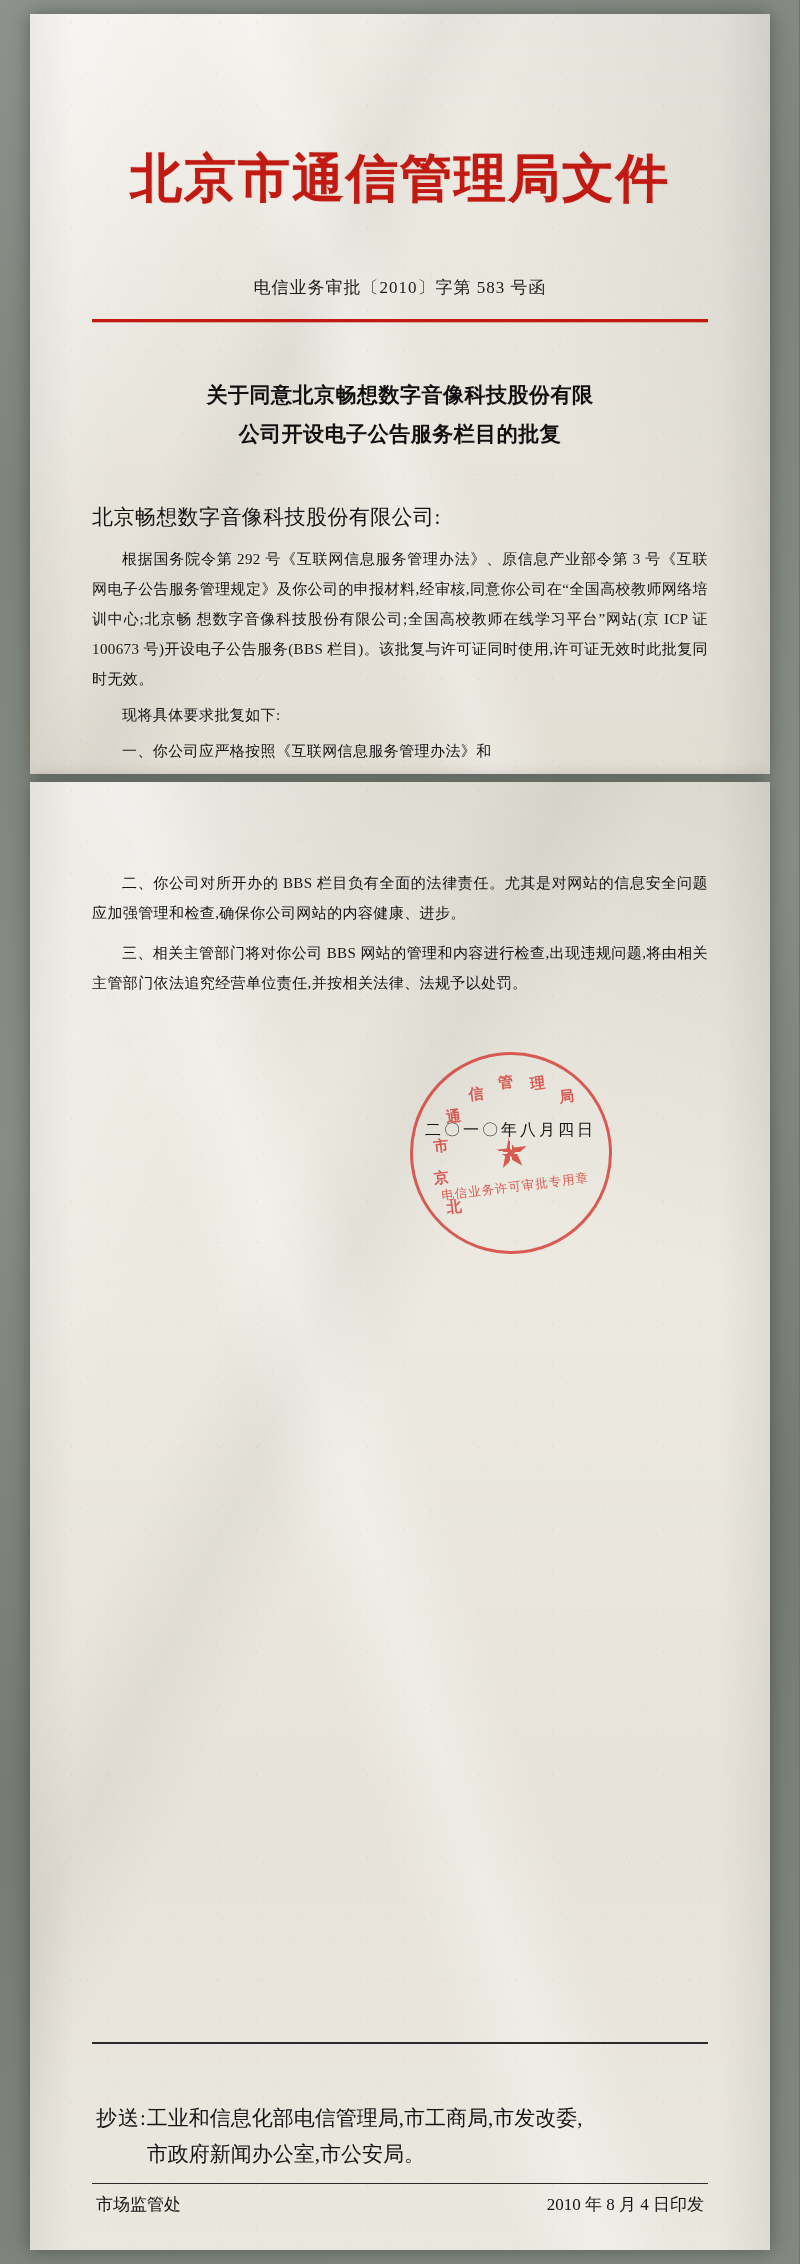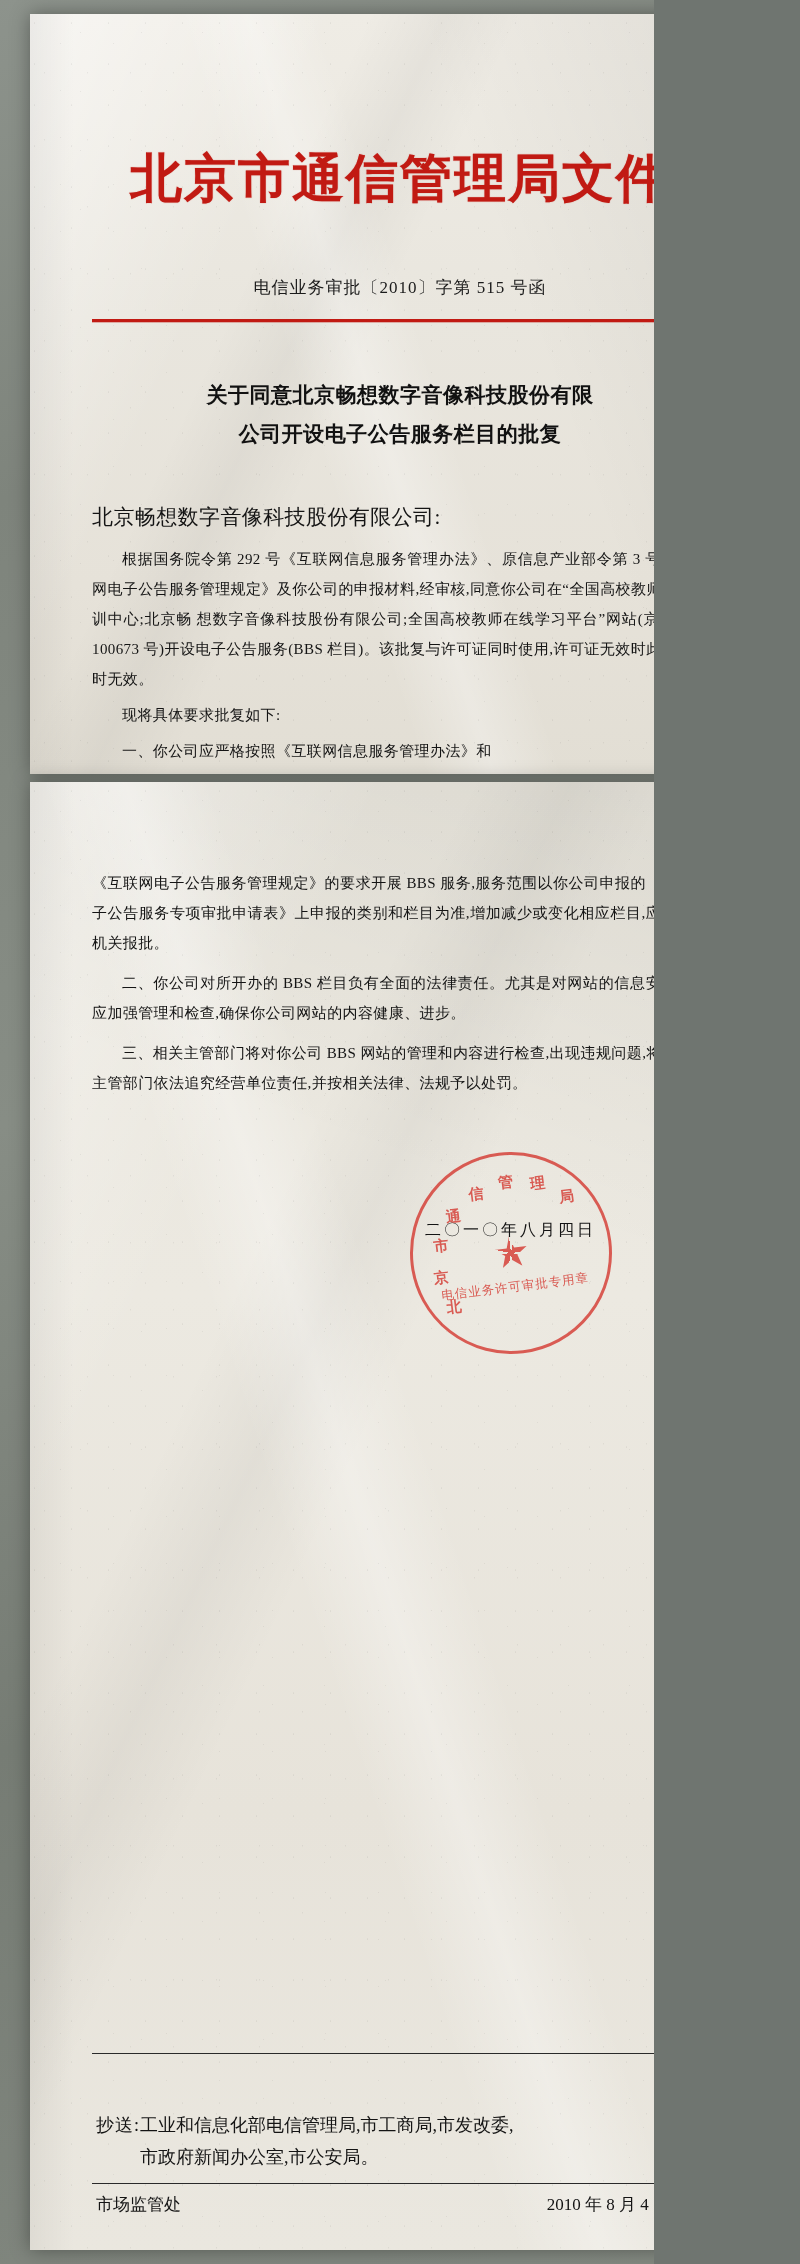--- a/index.html
+++ b/index.html
@@ -8,21 +8,21 @@
     background: #6f7570;
   }
   body {
     width: 800px;
     height: 2264px;
     font-family: "Liberation Serif", serif;
   }
 
   #page {
     position: relative;
-    width: 654px;
+    width: 799px;
     height: 2264px;
     overflow: hidden;
     background: linear-gradient(160deg, #8d938c 0%, #7e847c 20%, #878d85 45%, #767c74 70%, #838981 100%);
   }
 
   
   .sheet {
     position: absolute;
     left: 30px;
     width: 740px;
@@ -205,21 +205,21 @@
     left: 62px;
     right: 62px;
     bottom: 34px;
   }
   .footer-rule {
     height: 1.5px;
     background: #2a2a2a;
   }
   .cc-block {
     display: flex;
-    font-size: 18px;
+    font-size: 21px;
     color: #141414;
     padding: 12px 4px 10px 4px;
     line-height: 1.75;
     margin-top: 44px;
   }
   .cc-label { flex: 0 0 auto; letter-spacing: 1px; }
   .cc-value { flex: 1 1 auto; }
   .footer-rule-thin {
     height: 1px;
     background: #2a2a2a;
@@ -252,21 +252,21 @@
 
 <div id="page">
 
   <div class="sheet sheet-top">
     <div class="crease v1"></div>
     <div class="crease diag"></div>
     <div class="noise"></div>
 
     <div class="content">
       <div class="masthead">北京市通信管理局文件</div>
-      <div class="doc-number">电信业务审批〔2010〕字第 515 号函</div>
+      <div class="doc-number">电信业务审批〔2010〕字第 583 号函</div>
       <div class="red-rule"></div>
 
       <div class="doc-title">
         <div>关于同意北京畅想数字音像科技股份有限</div>
         <div>公司开设电子公告服务栏目的批复</div>
       </div>
 
       <div class="addressee">北京畅想数字音像科技股份有限公司:</div>
 
       <p class="body-para">根据国务院令第 292 号《互联网信息服务管理办法》、原信息产业部令第 3 号《互联网电子公告服务管理规定》及你公司的申报材料,经审核,同意你公司在“全国高校教师网络培训中心;北京畅 想数字音像科技股份有限公司;全国高校教师在线学习平台”网站(京 ICP 证 100673 号)开设电子公告服务(BBS 栏目)。该批复与许可证同时使用,许可证无效时此批复同时无效。</p>
@@ -274,21 +274,20 @@
       <p class="body-para">一、你公司应严格按照《互联网信息服务管理办法》和</p>
     </div>
   </div>
 
   <div class="sheet sheet-bottom">
     <div class="crease v1"></div>
     <div class="crease diag"></div>
     <div class="noise"></div>
 
     <div class="content body-block">
-      <p class="body-para body-first">《互联网电子公告服务管理规定》的要求开展 BBS 服务,服务范围以你公司申报的《开办电子公告服务专项审批申请表》上申报的类别和栏目为准,增加减少或变化相应栏目,应到审批机关报批。</p>
       <p class="body-para">二、你公司对所开办的 BBS 栏目负有全面的法律责任。尤其是对网站的信息安全问题应加强管理和检查,确保你公司网站的内容健康、进步。</p>
       <p class="body-para">三、相关主管部门将对你公司 BBS 网站的管理和内容进行检查,出现违规问题,将由相关主管部门依法追究经营单位责任,并按相关法律、法规予以处罚。</p>
 
       <div class="sign-area">
         <div class="sign-date">二〇一〇年八月四日</div>
         <div class="seal">
           <div class="seal-text">
             <span style="transform: rotate(-118deg) translate(0,-80px) rotate(118deg);">北</span>
             <span style="transform: rotate(-95deg) translate(0,-80px) rotate(95deg);">京</span>
             <span style="transform: rotate(-72deg) translate(0,-80px) rotate(72deg);">市</span>

